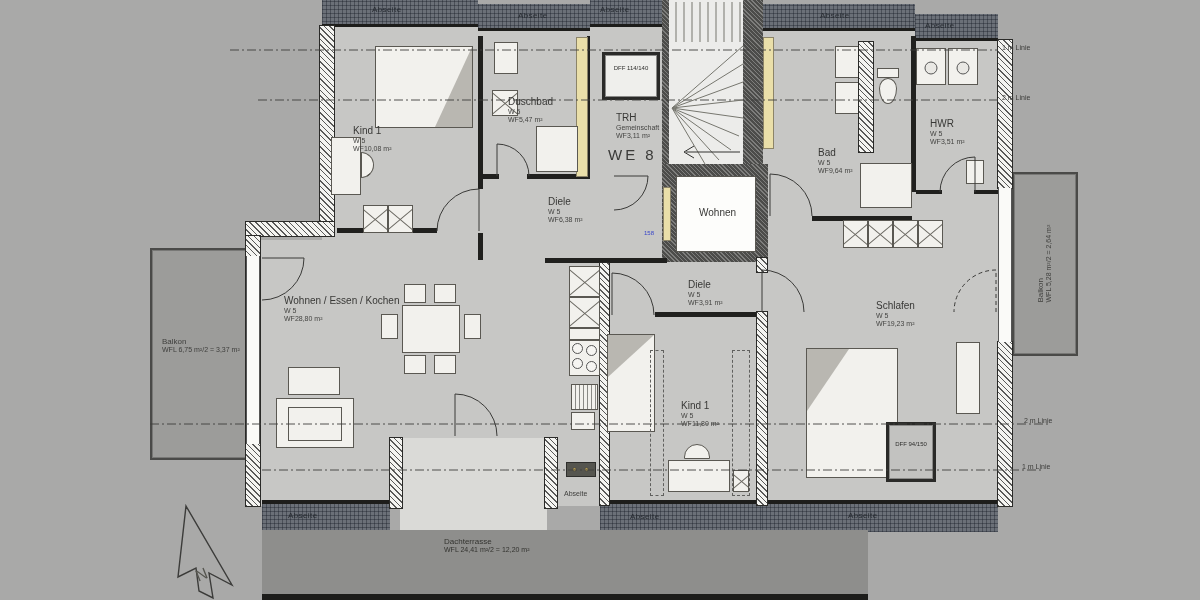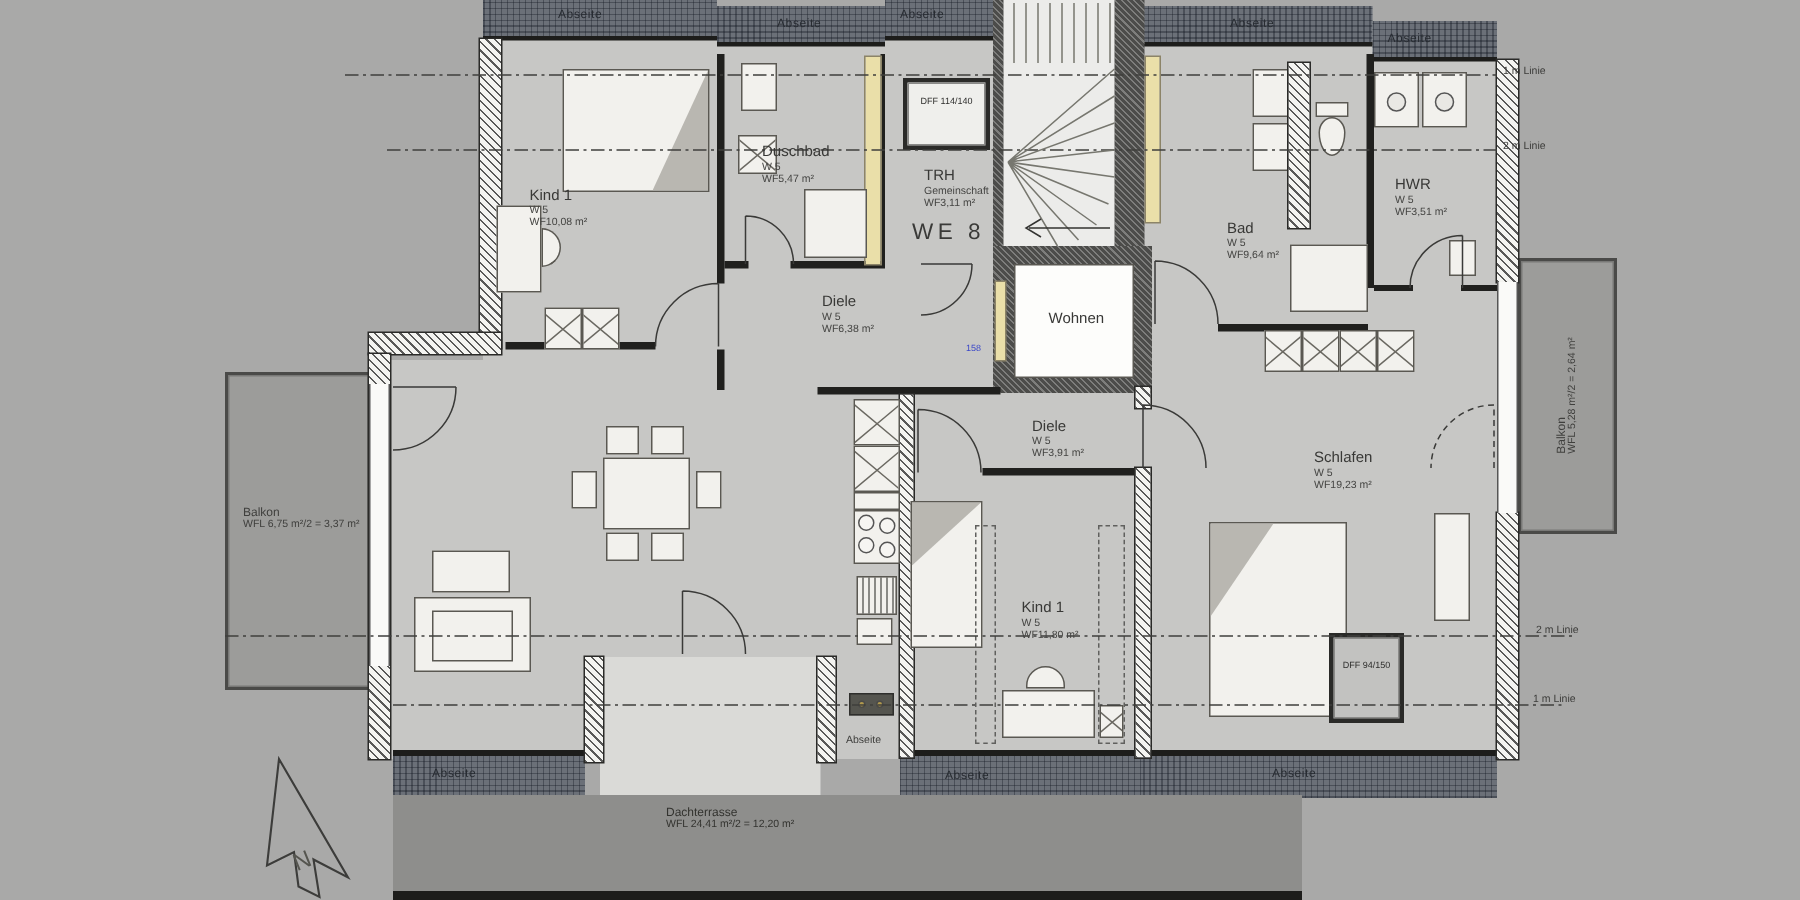--- a/index.html
+++ b/index.html
@@ -274,20 +274,25 @@
     <div class="rsub">W 5</div>
     <div class="rsub">WF6,38 m²</div>
   </div>
   <div class="abs rname" style="left:699px;top:207px">Wohnen</div>
   <div class="abs" style="left:644px;top:230px;font-size:6px;color:#3946c8">158</div>
   <div class="abs rlabel" style="left:688px;top:279px">
     <div class="rname">Diele</div>
     <div class="rsub">W 5</div>
     <div class="rsub">WF3,91 m²</div>
   </div>
+  <div class="abs rlabel" style="left:284px;top:295px">
+    <div class="rname">Wohnen / Essen / Kochen</div>
+    <div class="rsub">W 5</div>
+    <div class="rsub">WF28,80 m²</div>
+  </div>
   <div class="abs rlabel" style="left:681px;top:400px">
     <div class="rname">Kind 1</div>
     <div class="rsub">W 5</div>
     <div class="rsub">WF11,80 m²</div>
   </div>
   <div class="abs rlabel" style="left:876px;top:300px">
     <div class="rname">Schlafen</div>
     <div class="rsub">W 5</div>
     <div class="rsub">WF19,23 m²</div>
   </div>

